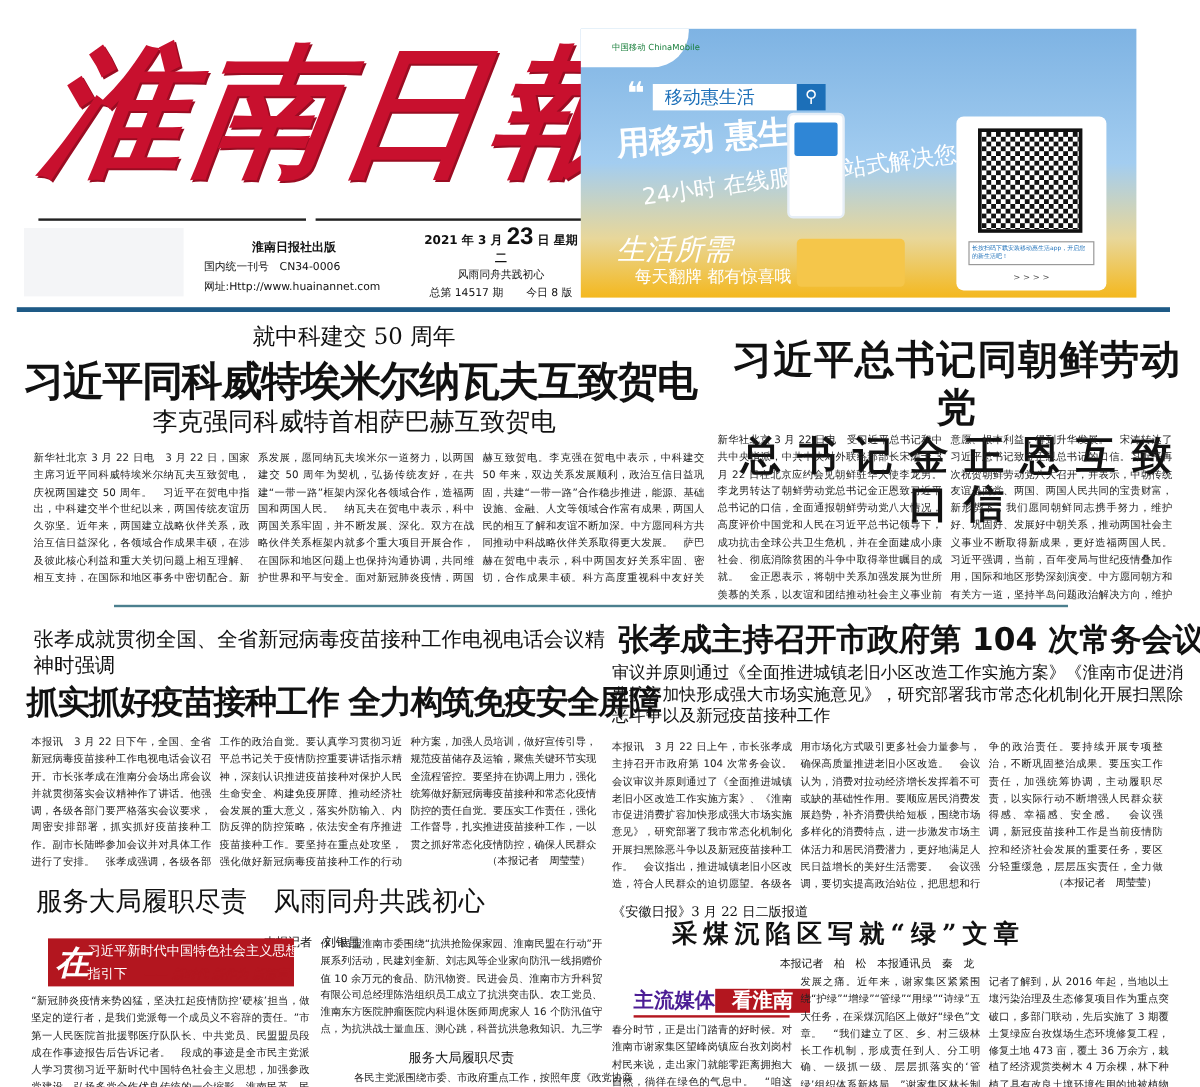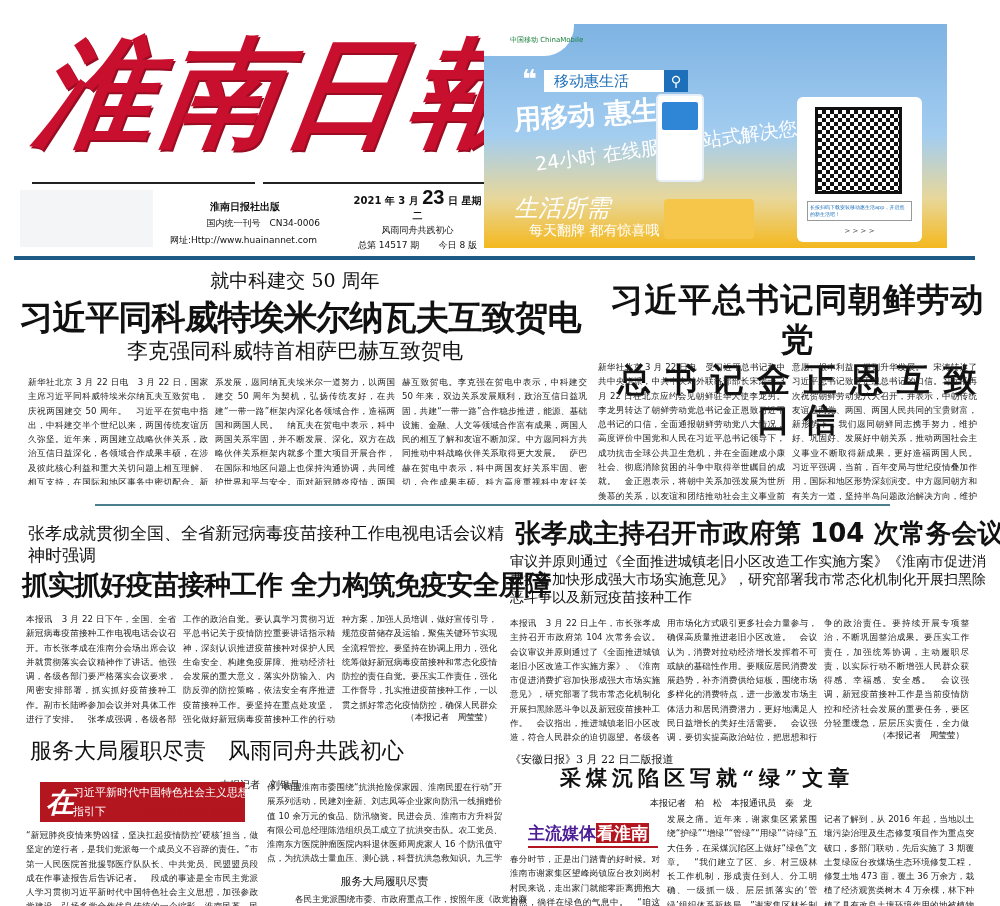--- a/index.html
+++ b/index.html
@@ -8,21 +8,21 @@
   .abs { position: absolute; }
 
   
   .logo { left: 38px; top: 18px; width: 470px; height: 150px; color: #c8102e; font-family: "DejaVu Serif", serif; font-weight: bold; font-style: italic; font-size: 118px; letter-spacing: 6px; line-height: 150px; white-space: nowrap; text-shadow: 2px 2px 0 #9a0c22; transform: skewX(-8deg); }
   .pinyin-line { left: 32px; top: 172px; width: 454px; height: 22px; display: flex; align-items: center; gap: 8px; }
   .pinyin-line .rule { flex: 1; height: 2px; background: #222; }
   .pinyin-line .txt { font-family: "Liberation Sans", sans-serif; font-size: 19px; color: #333; letter-spacing: 1px; white-space: nowrap; }
   .grey-box { left: 20px; top: 190px; width: 133px; height: 57px; background: #f4f5f7; }
   .pub-block { left: 170px; top: 198px; width: 150px; font-size: 9px; line-height: 17px; }
   .pub-block .pub { font-weight: bold; font-size: 10px; text-align: center; }
-  .pub-block .issn { text-align: right; }
+  .pub-block .issn { text-align: left; }
   .date-block { left: 350px; top: 190px; width: 135px; font-size: 9px; line-height: 15px; text-align: center; }
   .date-block .date { font-weight: bold; font-size: 10px; }
   .date-block .date .day { font-size: 20px; font-family: "Liberation Sans", sans-serif; }
   .date-block .row { display: flex; justify-content: space-between; padding: 0 8px; }
 
   
   .ad { left: 484px; top: 24px; width: 463px; height: 224px; background: linear-gradient(180deg, #7eb3e3 0%, #a3cdf0 50%, #e8d79a 78%, #f4b81e 100%); overflow: hidden; }
   .ad .corner { position: absolute; left: 0; top: 0; width: 90px; height: 32px; background: #fff; border-bottom-right-radius: 30px; }
   .ad .brand { position: absolute; left: 26px; top: 12px; font-size: 7px; color: #1a7f3c; line-height: 8px; }
   .ad .search-pill { position: absolute; left: 60px; top: 46px; width: 120px; height: 22px; background: #fff; font-size: 15px; color: #1c6fb8; padding-left: 10px; line-height: 22px; }
@@ -67,21 +67,21 @@
   .banner-red .big { position: absolute; left: 6px; top: 2px; font-size: 28px; font-weight: bold; font-style: italic; font-family: "DejaVu Serif", serif; }
   .banner-red .t1 { position: absolute; left: 33px; top: 3px; font-size: 11px; white-space: nowrap; }
   .banner-red .t2 { position: absolute; left: 33px; top: 22px; font-size: 11px; white-space: nowrap; }
   .banner-slogan { left: 120px; top: 805px; font-size: 10px; color: #b3161f; font-style: italic; font-weight: bold; white-space: nowrap; }
 
   .source-line { left: 510px; top: 752px; font-family: "DejaVu Serif", serif; font-size: 11px; }
   .headline-5 { left: 560px; top: 764px; width: 420px; font-family: "DejaVu Serif", serif; font-weight: bold; font-size: 21px; letter-spacing: 5px; white-space: nowrap; }
   .byline-5 { left: 650px; top: 797px; font-size: 9px; white-space: nowrap; }
   .media-logo { left: 528px; top: 822px; width: 130px; height: 26px; font-weight: bold; font-size: 17px; white-space: nowrap; border-bottom: 2px solid #b3161f; }
   .media-logo .a { color: #4c1d95; }
-  .media-logo .b { color: #fff; background: #b3161f; padding: 0 1px; }
+  .media-logo .b { color: #fff; background: #b3161f; padding: 0 14px; }
 
   .subhead-small { font-size: 11px; text-align: center; }
   .byline { font-size: 8.6px; text-align: right; }
 </style>
 </head>
 <body>
 
 <div class="abs logo">淮南日報</div>
 <div class="abs pinyin-line">
   <span class="rule"></span>

